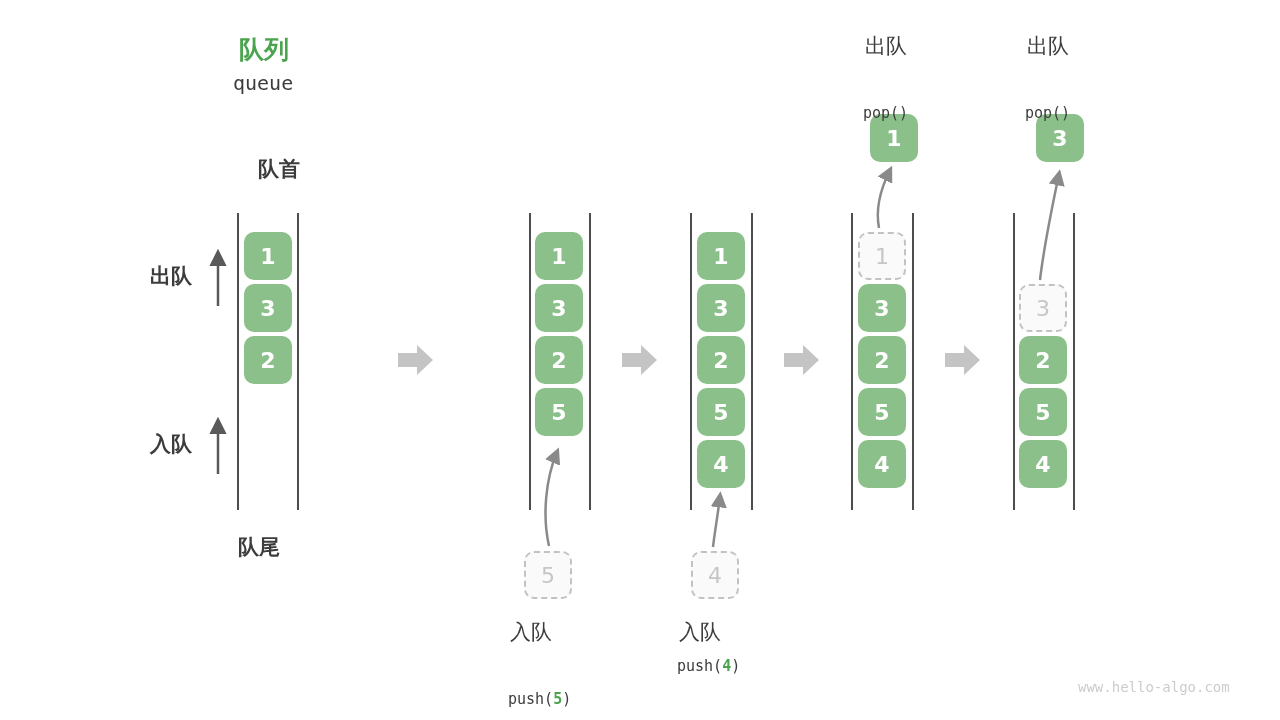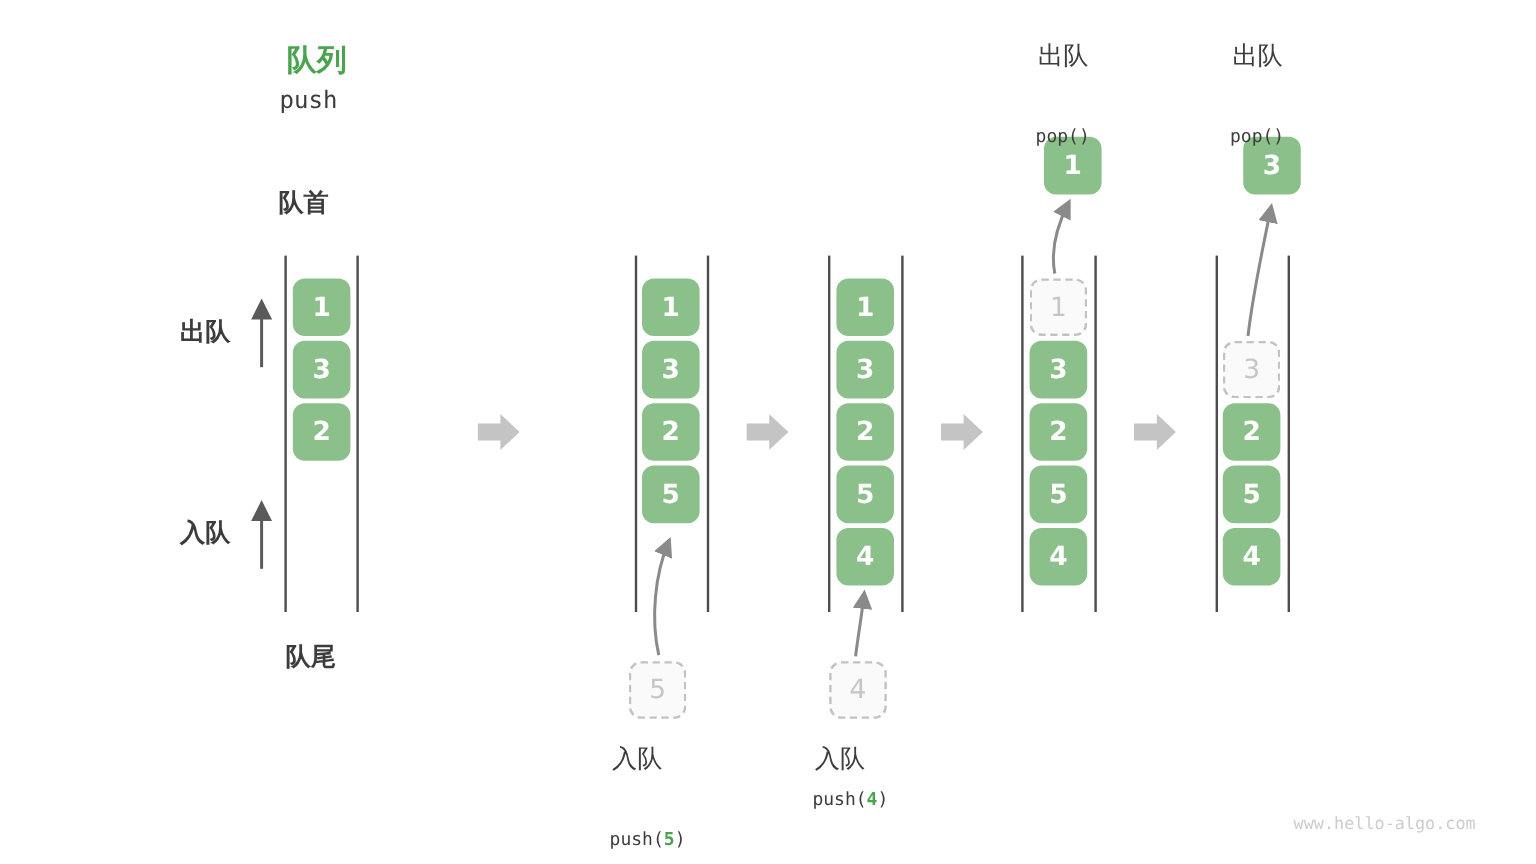--- a/index.html
+++ b/index.html
@@ -42,23 +42,23 @@
   .arrow-layer{position:absolute;left:0;top:0;pointer-events:none;}
   .block-arrow{position:absolute;width:36px;height:32px;}
   .watermark{font-family:"DejaVu Sans Mono",monospace;font-size:14px;color:var(--watermark);}
 </style>
 </head>
 <body>
 
 <div class="canvas">
 
   <div class="abs title-zh" style="left:239px;top:33px;">队列</div>
-  <div class="abs code title-en" style="left:233px;top:71px;">push</div>
+  <div class="abs code title-en" style="left:233px;top:71px;">queue</div>
 
-  <div class="abs zh lbl-bold" style="left:232px;top:155px;">队首</div>
+  <div class="abs zh lbl-bold" style="left:258px;top:155px;">队首</div>
   <div class="abs zh lbl-bold" style="left:238px;top:533px;">队尾</div>
 
   <div class="abs zh lbl-bold" style="left:150px;top:262px;">出队</div>
   <div class="abs zh lbl-bold" style="left:150px;top:430px;">入队</div>
 
   <div class="wall" style="left:237px;"></div>
   <div class="wall" style="left:297px;"></div>
 
   <div class="wall" style="left:529px;"></div>
   <div class="wall" style="left:589px;"></div>

